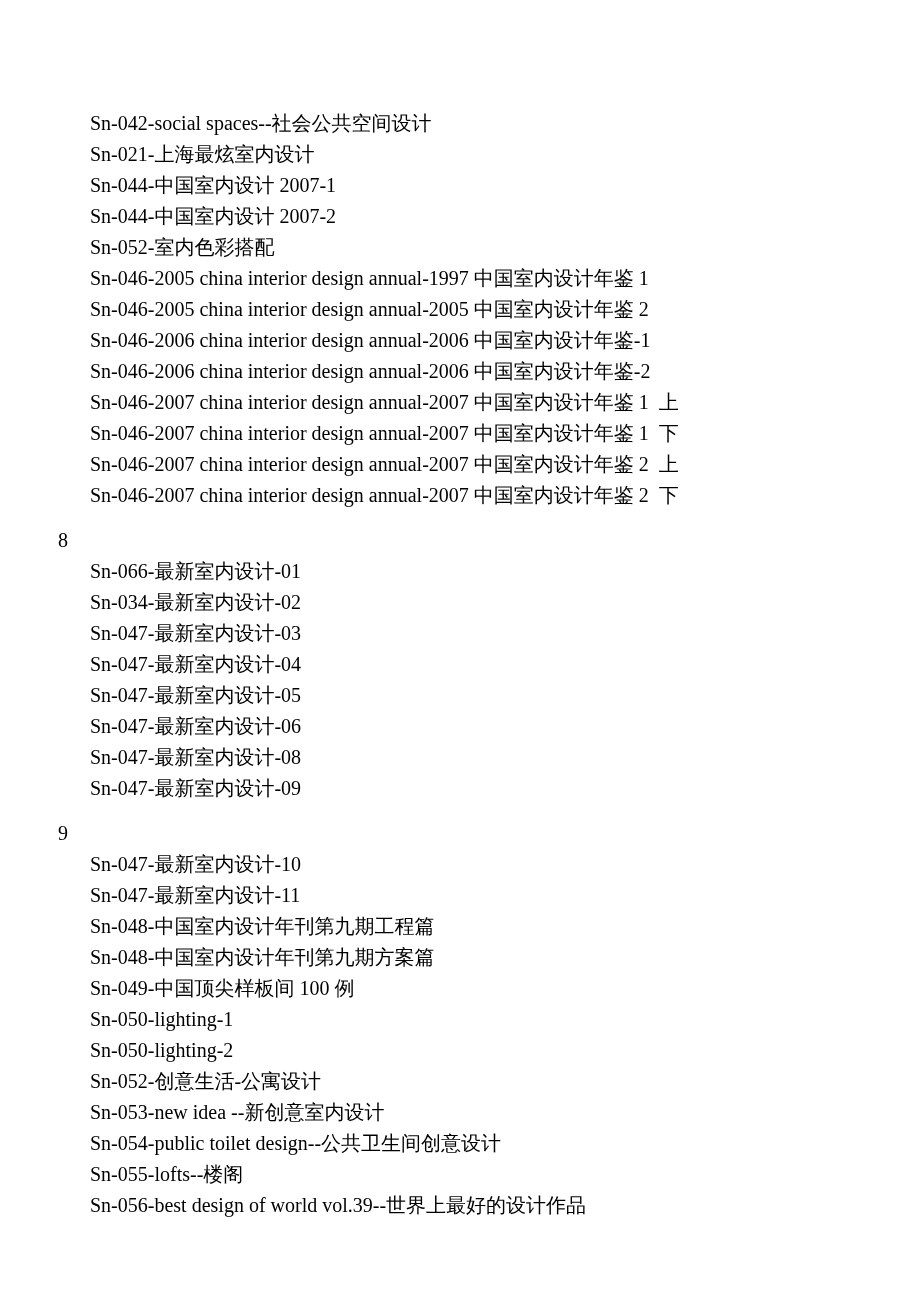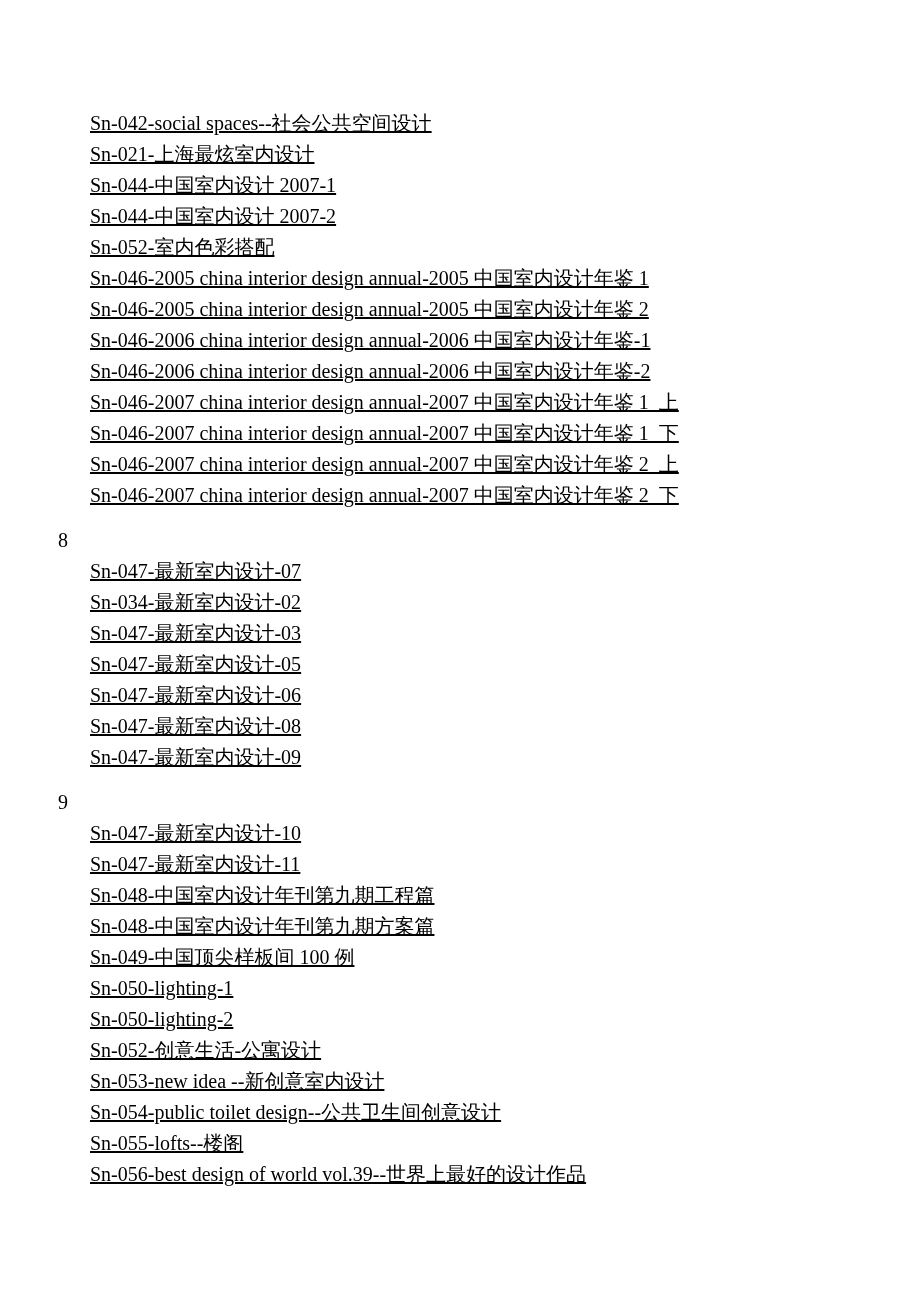--- a/index.html
+++ b/index.html
@@ -14,50 +14,50 @@
     box-sizing: border-box;
   }
   .section-label {
     margin-left: -32px;
     margin-top: 14px;
     margin-bottom: 0;
   }
   .list {
     margin: 0;
     padding: 0;
-    text-decoration: underline;
   }
   .list-item {
     white-space: pre;
   }
 </style>
 </head>
 <body>
 
 <div id="content">
     <div class="list">
       <div class="list-item">Sn-042-social spaces--社会公共空间设计</div>
       <div class="list-item">Sn-021-上海最炫室内设计</div>
       <div class="list-item">Sn-044-中国室内设计 2007-1</div>
       <div class="list-item">Sn-044-中国室内设计 2007-2</div>
       <div class="list-item">Sn-052-室内色彩搭配</div>
-      <div class="list-item">Sn-046-2005 china interior design annual-2005 中国室内设计年鉴 1</div>
+      <div class="list-item">Sn-046-2005 china interior design annual-1997 中国室内设计年鉴 1</div>
       <div class="list-item">Sn-046-2005 china interior design annual-2005 中国室内设计年鉴 2</div>
       <div class="list-item">Sn-046-2006 china interior design annual-2006 中国室内设计年鉴-1</div>
       <div class="list-item">Sn-046-2006 china interior design annual-2006 中国室内设计年鉴-2</div>
       <div class="list-item">Sn-046-2007 china interior design annual-2007 中国室内设计年鉴 1  上</div>
       <div class="list-item">Sn-046-2007 china interior design annual-2007 中国室内设计年鉴 1  下</div>
       <div class="list-item">Sn-046-2007 china interior design annual-2007 中国室内设计年鉴 2  上</div>
       <div class="list-item">Sn-046-2007 china interior design annual-2007 中国室内设计年鉴 2  下</div>
     </div>
     <div class="section-label">8</div>
     <div class="list">
-      <div class="list-item">Sn-047-最新室内设计-07</div>
+      <div class="list-item">Sn-066-最新室内设计-01</div>
       <div class="list-item">Sn-034-最新室内设计-02</div>
       <div class="list-item">Sn-047-最新室内设计-03</div>
+      <div class="list-item">Sn-047-最新室内设计-04</div>
       <div class="list-item">Sn-047-最新室内设计-05</div>
       <div class="list-item">Sn-047-最新室内设计-06</div>
       <div class="list-item">Sn-047-最新室内设计-08</div>
       <div class="list-item">Sn-047-最新室内设计-09</div>
     </div>
     <div class="section-label">9</div>
     <div class="list">
       <div class="list-item">Sn-047-最新室内设计-10</div>
       <div class="list-item">Sn-047-最新室内设计-11</div>
       <div class="list-item">Sn-048-中国室内设计年刊第九期工程篇</div>

